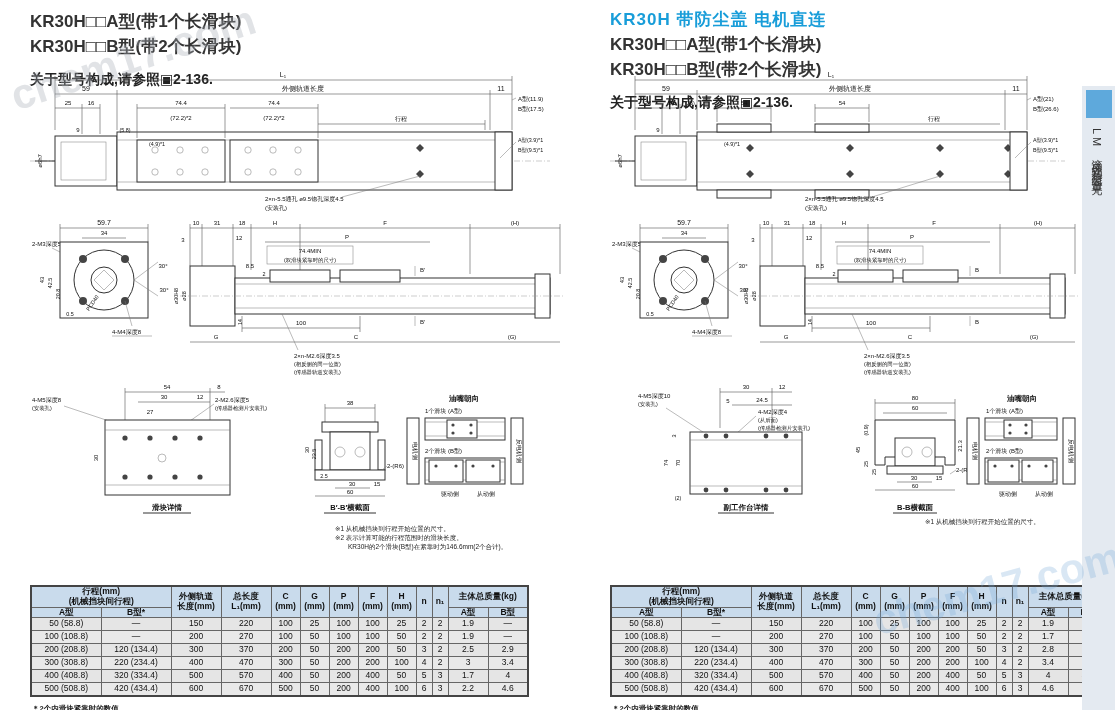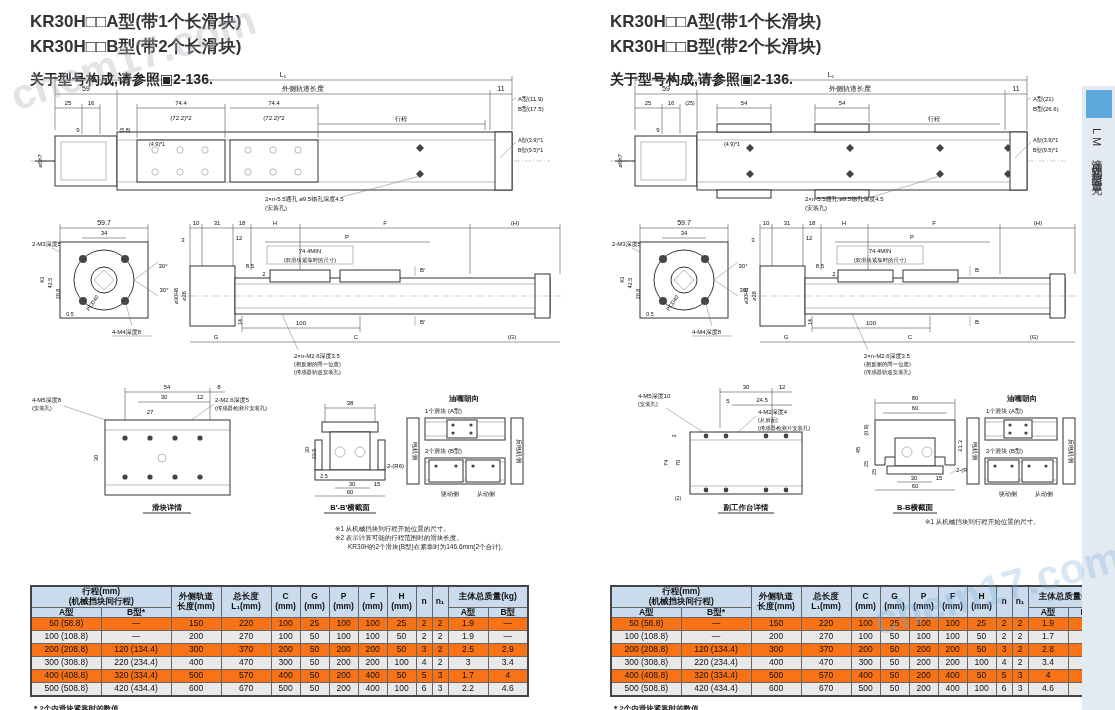--- a/index.html
+++ b/index.html
@@ -17,21 +17,21 @@
   svg .tn{stroke:#777;stroke-width:.5;fill:none}
   svg .cl{stroke:#999;stroke-width:.5;stroke-dasharray:6 2 1 2;fill:none}
   svg .hv{fill:#444}
   svg text{font-size:7px;fill:#111;text-anchor:middle}
   svg text.s{font-size:6px}
   svg text.xs{font-size:5.4px}
   svg text.st{text-anchor:start}
   svg text.cap{font-size:7.5px;font-weight:bold}
   
   .spec-table{position:absolute;top:577px;border-collapse:collapse;table-layout:fixed;width:497px;
-              font-size:8.5px;color:#111;border:2px solid #444;background:#f97316}
+              font-size:8.5px;color:#111;border:2px solid #444;background:#e5e5e5}
   .spec-table th,.spec-table td{border:1px solid #666;padding:0 1px;text-align:center;line-height:1.15;
               overflow:hidden;white-space:nowrap}
   .spec-table thead th{background:#c9dbec;font-weight:bold}
   .spec-table tbody td{height:12px}
   .spec-table tbody tr:nth-child(even) td{background:#e9e9e9}
   .th2 span{display:block}
   .tbl-note{position:absolute;font-size:7.5px;font-weight:bold;color:#222}
   .draw-notes{position:absolute;font-size:6.5px;line-height:9px;color:#222;white-space:nowrap}
   .draw-notes span{display:block}
   
@@ -460,20 +460,21 @@
   <div class="tbl-note" style="left:2px;top:696px">＊2个内滑块紧靠时的数值。</div>
 </div>
 
 <div class="draw-notes" style="left:335px;top:524px">
   <span>※1 从机械挡块到行程开始位置的尺寸。</span>
   <span>※2 表示计算可能的行程范围时的滑块长度。</span>
   <span>　　KR30H的2个滑块(B型)在紧靠时为146.6mm(2个合计)。</span>
 </div>
 
 <div class="col" style="left:610px;width:505px">
+  <div class="section-title">KR30H 带防尘盖 电机直连</div>
   <div class="model-line">KR30H□□A型(带1个长滑块)</div>
   <div class="model-line">KR30H□□B型(带2个长滑块)</div>
   <div class="ref-line">关于型号构成,请参照▣2-136.</div>
 
   <svg class="drawing" width="475" height="450" viewBox="0 0 475 450">
 
     <g>
       <line class="cl" x1="0" y1="91" x2="455" y2="91"></line>
       <rect class="fl" x="25" y="66" width="62" height="50"></rect>
       <rect class="tn" x="31" y="72" width="45" height="38"></rect>

